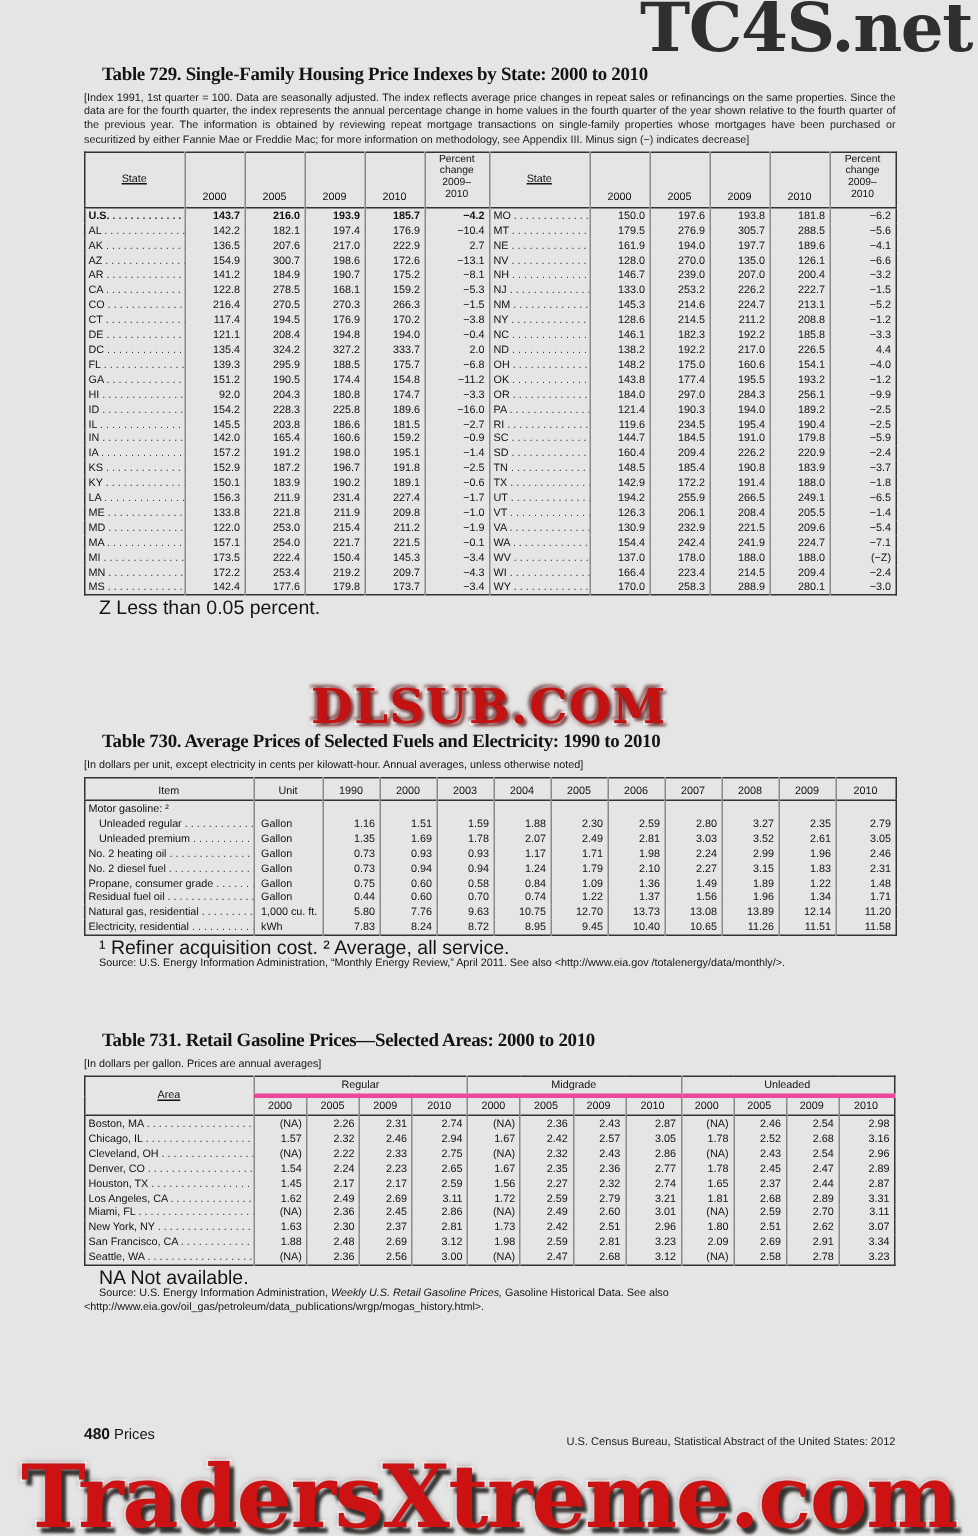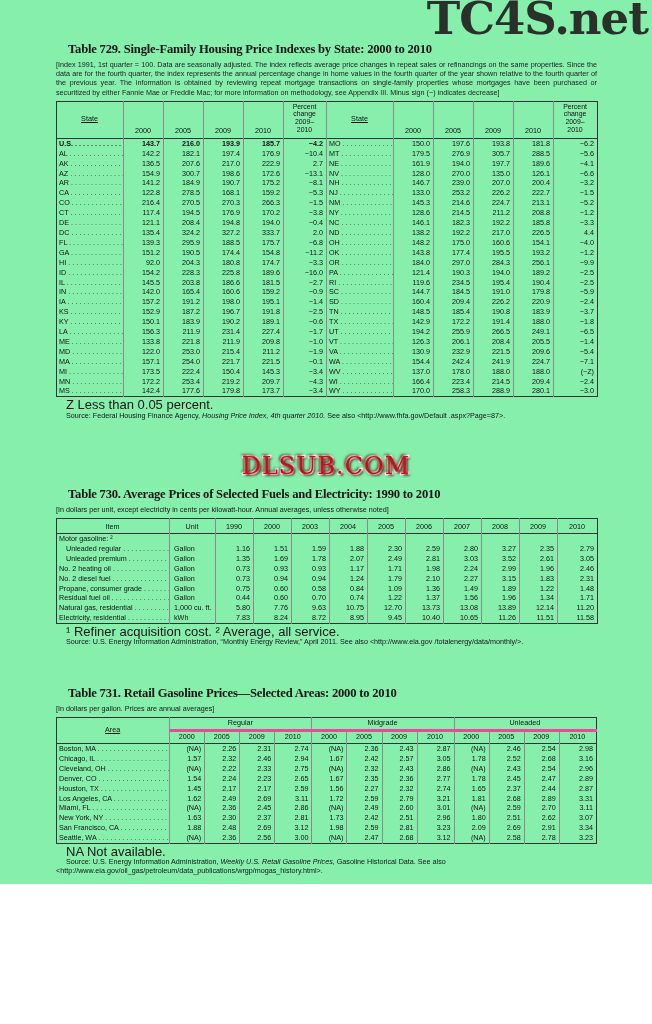--- a/index.html
+++ b/index.html
@@ -1,16 +1,16 @@
 <!DOCTYPE html>
 <html><head>
 <meta charset="utf-8">
 <style>
   html,body{margin:0;padding:0;}
-  .page{position:relative;width:652px;height:884px;background:#86efac;overflow:hidden;
+  .page{position:relative;width:652px;height:1024px;background:#e5e5e5;overflow:hidden;
         font-family:"Liberation Sans",sans-serif;color:#141414;}
   .sec{position:absolute;left:56px;width:541px;}
   .tbl-title{font-family:"Liberation Serif",serif;font-weight:bold;font-size:12.6px;margin:0 0 3px 12px;letter-spacing:-0.2px;}
   .tbl-note{font-size:7.2px;line-height:9.2px;text-align:justify;margin:0 0 4px 0;color:#1c1c1c;}
   .fn{font-size:13px;line-height:9.2px;margin:3px 0 0 0;text-indent:10px;}
   .src{font-size:7.2px;line-height:9.2px;margin:1px 0 0 0;text-indent:10px;}
   table{border-collapse:collapse;table-layout:fixed;width:541px;font-size:7.2px;color:#111;
         border:1px solid #333;}
   th,td{padding:0 3px 0 2px;font-weight:normal;line-height:9.9px;overflow:hidden;white-space:nowrap;}
   th{text-align:center;vertical-align:bottom;padding-bottom:1px;}
@@ -23,21 +23,21 @@
   .indent .lbl{padding-left:7px;}
   .bold{font-weight:bold;}
   .pct-head{white-space:pre-line;font-size:6.9px;line-height:7.6px;vertical-align:top;padding-top:1px;text-align:center;}
   .state-head{vertical-align:middle;text-decoration:underline;}
   .group-head{border-bottom:3px solid #ec4899;}
   .sub{font-size:7.2px;margin:0 0 4px 0;}
   
   .wm-top{position:absolute;top:-8px;right:4px;font-family:"DejaVu Serif",serif;font-weight:bold;
           font-size:45px;color:rgba(35,33,32,0.93);letter-spacing:-1px;z-index:50;}
   .wm-mid{position:absolute;top:452px;left:50%;transform:translateX(-50%);z-index:60;
-          font-family:"DejaVu Serif",serif;font-weight:normal;font-size:24px;color:#c41111;
+          font-family:"DejaVu Serif",serif;font-weight:bold;font-size:32px;color:#c41111;
           -webkit-text-stroke:2.5px #fff;paint-order:stroke fill;letter-spacing:1px;white-space:nowrap;
           text-shadow:2px 2px 2px rgba(90,0,0,0.7),-2px -2px 2px rgba(90,0,0,0.55),0 0 4px rgba(60,0,0,0.5);}
   .wm-bottom{position:absolute;top:964px;left:50%;transform:translateX(-50%);z-index:60;
           font-family:"DejaVu Serif",serif;font-weight:bold;font-size:58px;color:#cc1212;
           -webkit-text-stroke:2.5px #fff;paint-order:stroke fill;white-space:nowrap;letter-spacing:-1px;
           text-shadow:3px 4px 2px rgba(25,22,20,0.85),0 0 4px rgba(60,0,0,0.5);}
   .footer-left{position:absolute;left:56px;top:951px;font-size:9.8px;}
   .footer-left b{font-size:10.4px;}
   .footer-credit{position:absolute;right:55px;top:956px;font-size:7.4px;color:#1c1c1c;}
   .src i{font-style:italic;}
@@ -460,21 +460,20 @@
             <td class="lbl-cell vline"><span class="lbl">WY</span><span class="dots"></span></td>
             <td class="num vline">170.0</td>
             <td class="num vline">258.3</td>
             <td class="num vline">288.9</td>
             <td class="num vline">280.1</td>
             <td class="num vline">−3.0</td>
           </tr>
         </tbody>
     </table>
     <p class="fn">Z Less than 0.05 percent.</p>
-    <p class="src"><span>Source: Federal Housing Finance Agency, </span><i>Housing Price Index, 4th quarter 2010.</i><span> See also &lt;http://www.fhfa.gov/Default .aspx?Page=87&gt;.</span></p>
   </div>
 
   <div class="sec" style="top:487px;">
     <h1 class="tbl-title">Table 730. Average Prices of Selected Fuels and Electricity: 1990 to 2010</h1>
     <p class="sub">[In dollars per unit, except electricity in cents per kilowatt-hour. Annual averages, unless otherwise noted]</p>
     <table>
       <colgroup>
         <col style="width:113px">
           <col style="width:46px">
         <col style="width:38px">

